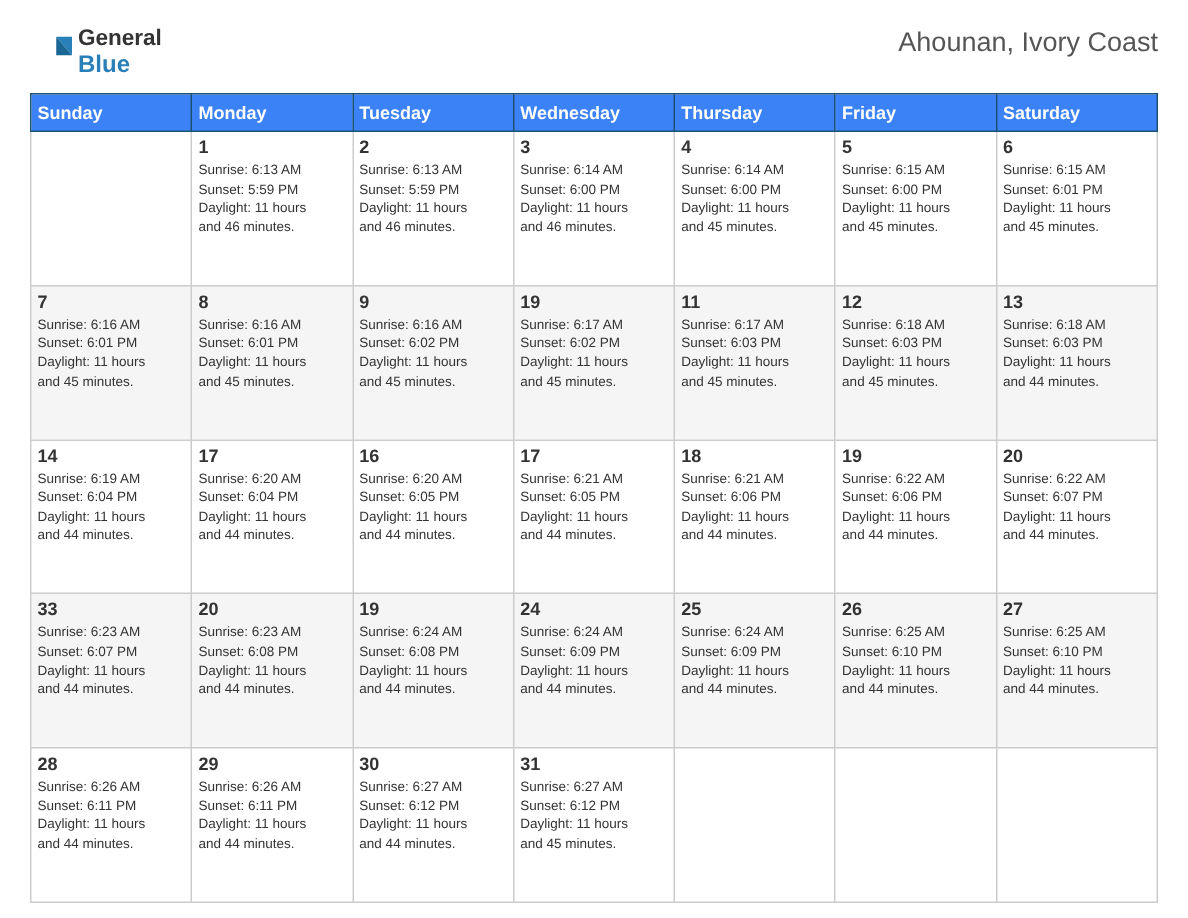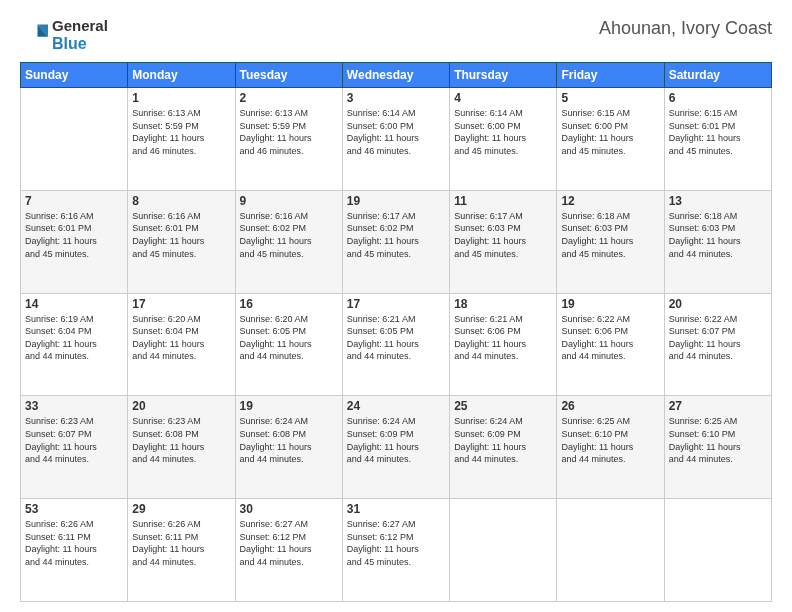--- a/index.html
+++ b/index.html
@@ -248,21 +248,21 @@
             <span class="day-number">26</span>
             <div class="cell-info">Sunrise: 6:25 AM<br>Sunset: 6:10 PM<br>Daylight: 11 hours<br>and 44 minutes.</div>
           </td>
           <td>
             <span class="day-number">27</span>
             <div class="cell-info">Sunrise: 6:25 AM<br>Sunset: 6:10 PM<br>Daylight: 11 hours<br>and 44 minutes.</div>
           </td>
         </tr>
         <tr>
           <td>
-            <span class="day-number">53</span>
+            <span class="day-number">28</span>
             <div class="cell-info">Sunrise: 6:26 AM<br>Sunset: 6:11 PM<br>Daylight: 11 hours<br>and 44 minutes.</div>
           </td>
           <td>
             <span class="day-number">29</span>
             <div class="cell-info">Sunrise: 6:26 AM<br>Sunset: 6:11 PM<br>Daylight: 11 hours<br>and 44 minutes.</div>
           </td>
           <td>
             <span class="day-number">30</span>
             <div class="cell-info">Sunrise: 6:27 AM<br>Sunset: 6:12 PM<br>Daylight: 11 hours<br>and 44 minutes.</div>
           </td>

